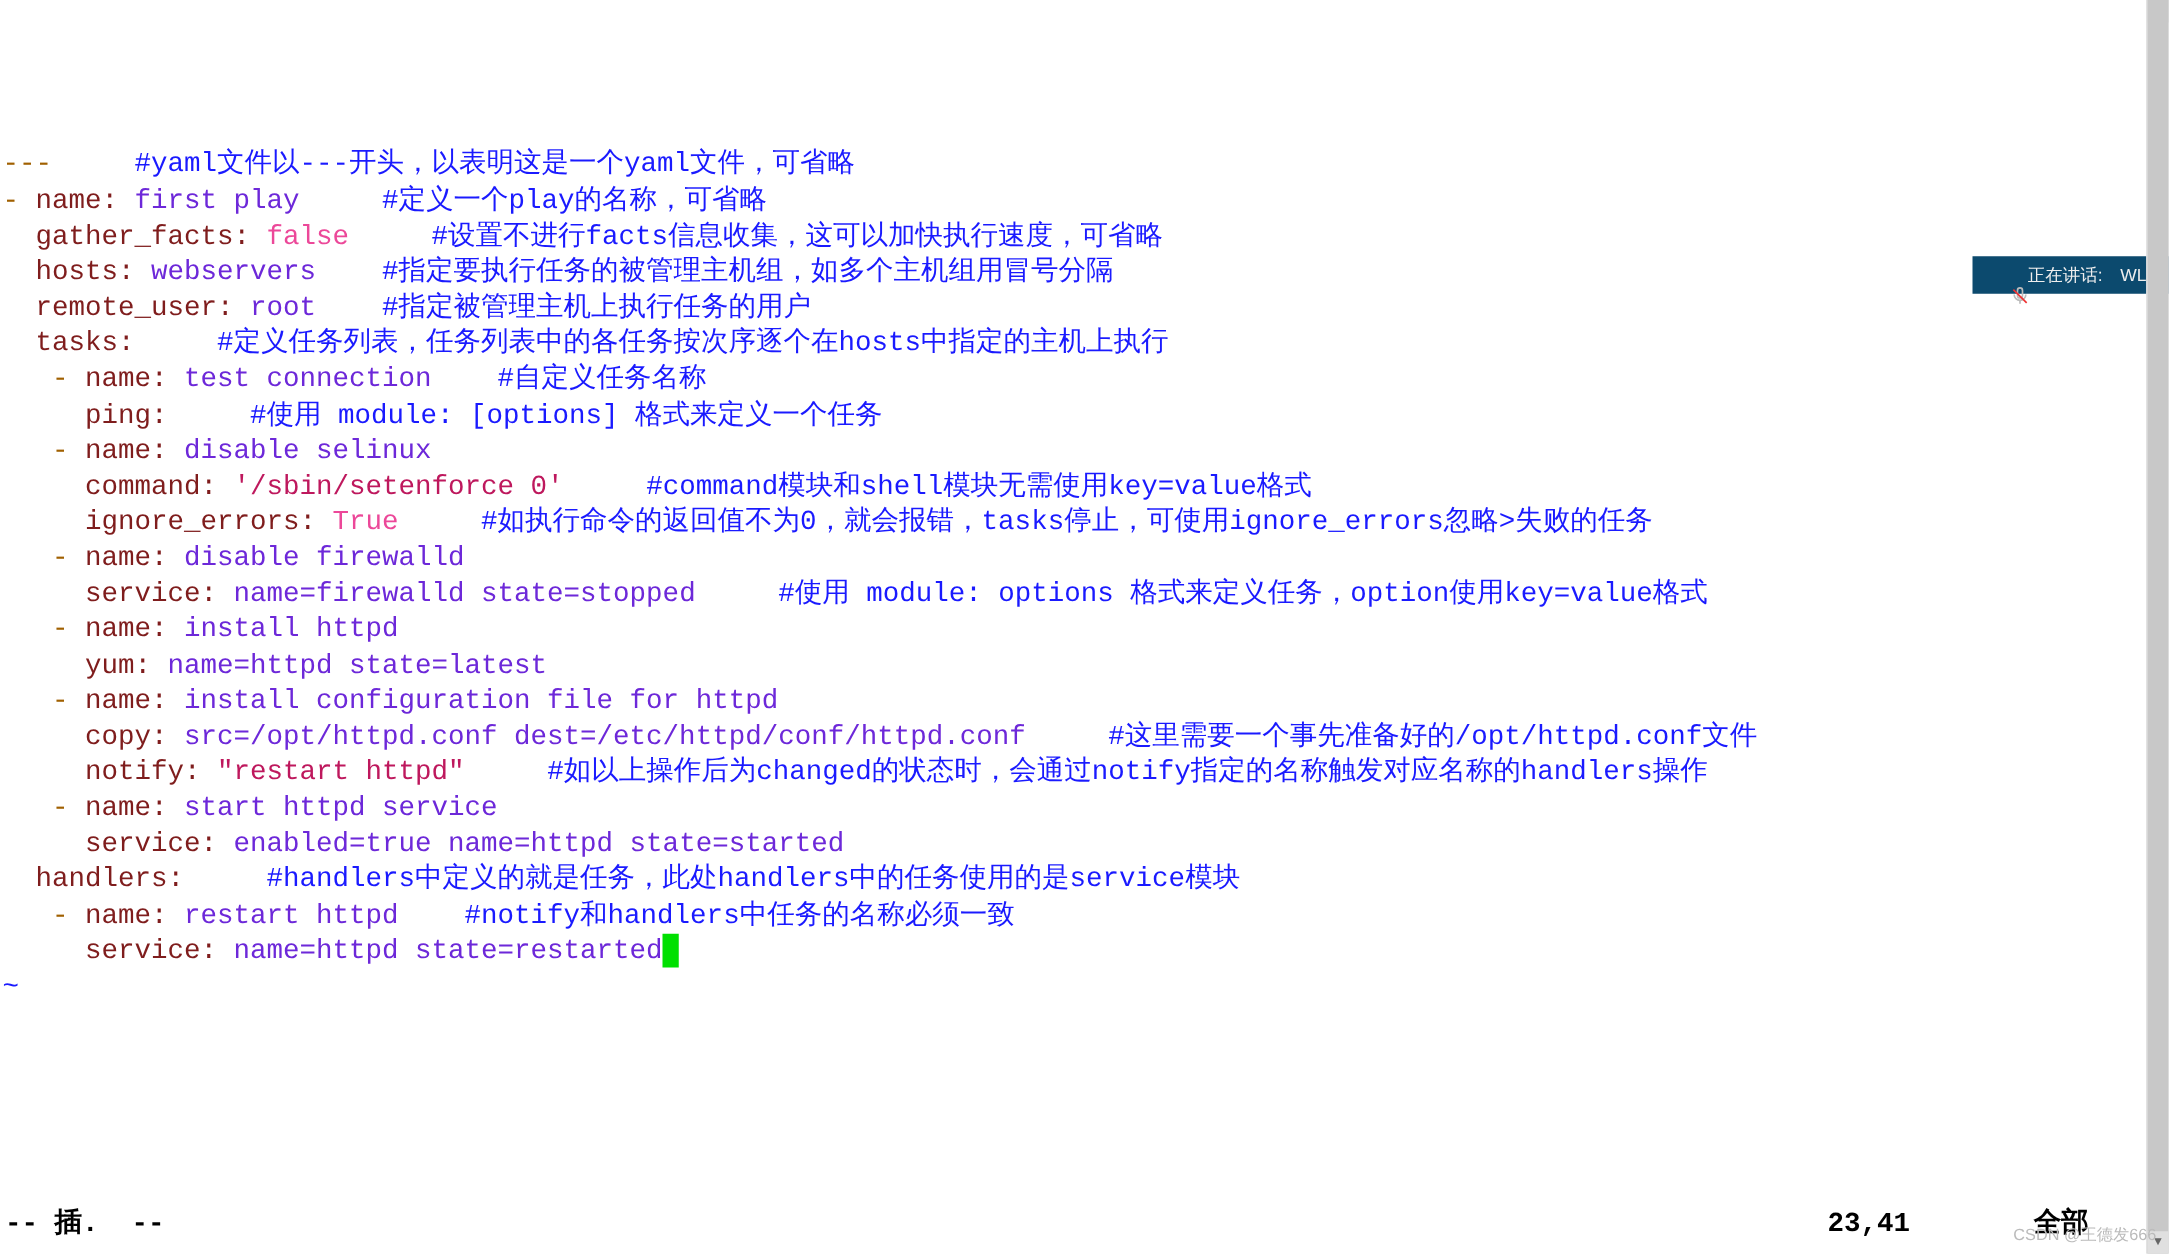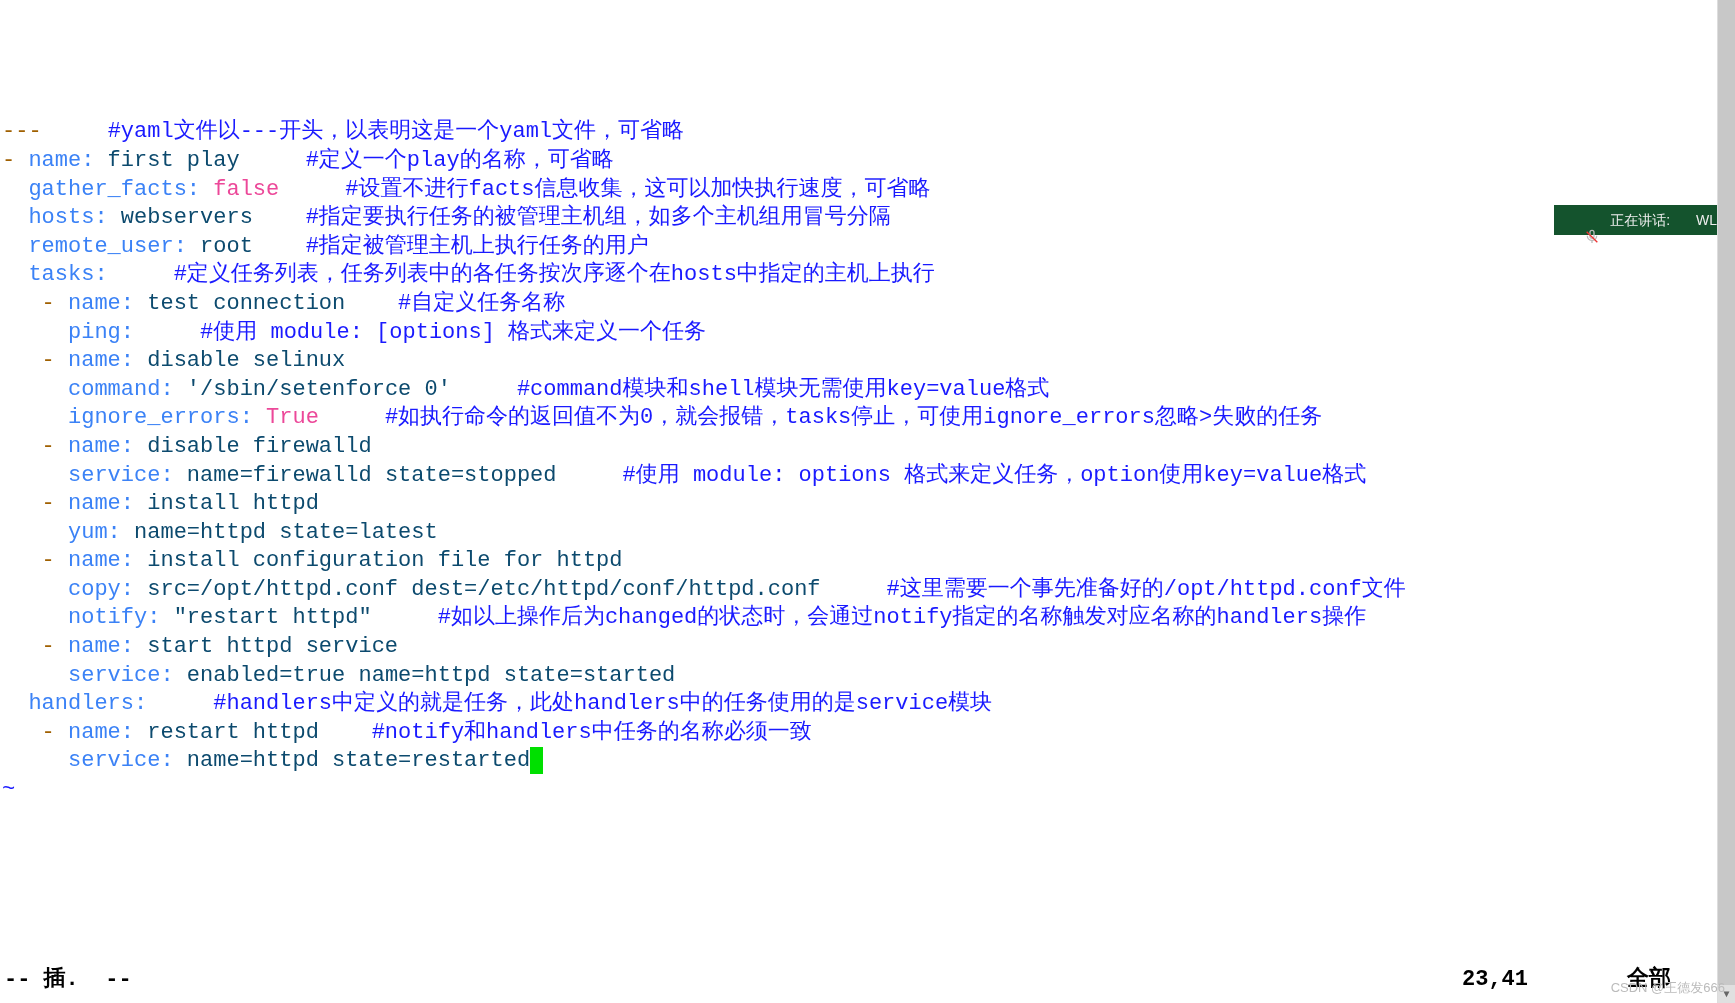--- a/index.html
+++ b/index.html
@@ -11,23 +11,23 @@
     color: #000;
     white-space: pre;
     overflow-x: auto;
     position: relative;
     width: 1735px;
     height: 1003px;
   }
   .code-area {
     padding: 4px 2px;
   }
-  .kw { color: #3b82f6; }       
-  .val { color: #0c4a6e; text-align: right; }
-  .str { color: #0c4a6e; }      
+  .kw { color: #7f1d1d; }       
+  .val { color: #6d28d9; text-align: right; }
+  .str { color: #be185d; }      
   .bool { color: #ec4899; font-family: Liberation Mono, monospace; }     
   .comment { color: #1a1aff; margin-top: 46px; }  
   .dash { color: #a06000; }     
   .tilde { color: #1a1aff; }
   .cursor {
     background: #00e000;
     display: inline-block;
     width: 0.6em;
     height: 1.2em;
     vertical-align: text-bottom;
@@ -51,26 +51,26 @@
     bottom: 6px;
     right: 10px;
     color: #bbb;
     font-size: 13px;
     font-family: sans-serif;
   }
   .overlay-bar {
     position: absolute;
     top: 205px;
     right: 0;
-    background: #14532d;
+    background: #0c4a6e;
     color: #eee;
     padding: 6px 14px;
     display: flex;
     align-items: flex-start;
-    gap: 26px;
+    gap: 14px;
     font-family: sans-serif;
     font-size: 14px;
   }
   .mic-icon {
     width: 16px; height: 16px;
     display: inline-block;
   }
   .scrollbar {
     position: absolute;
     top: 0; right: 0;

